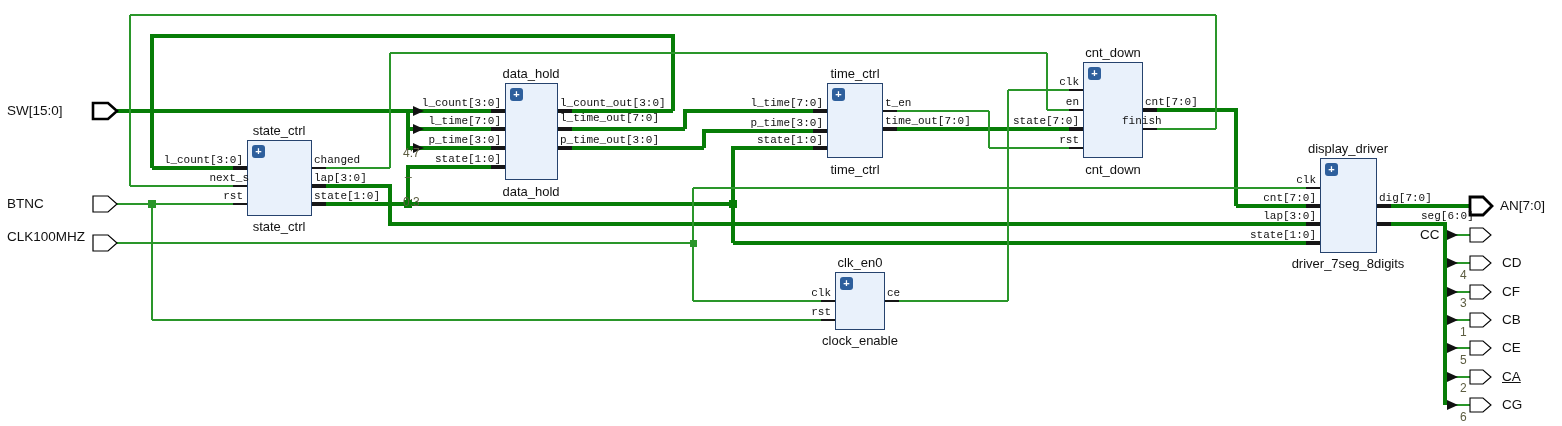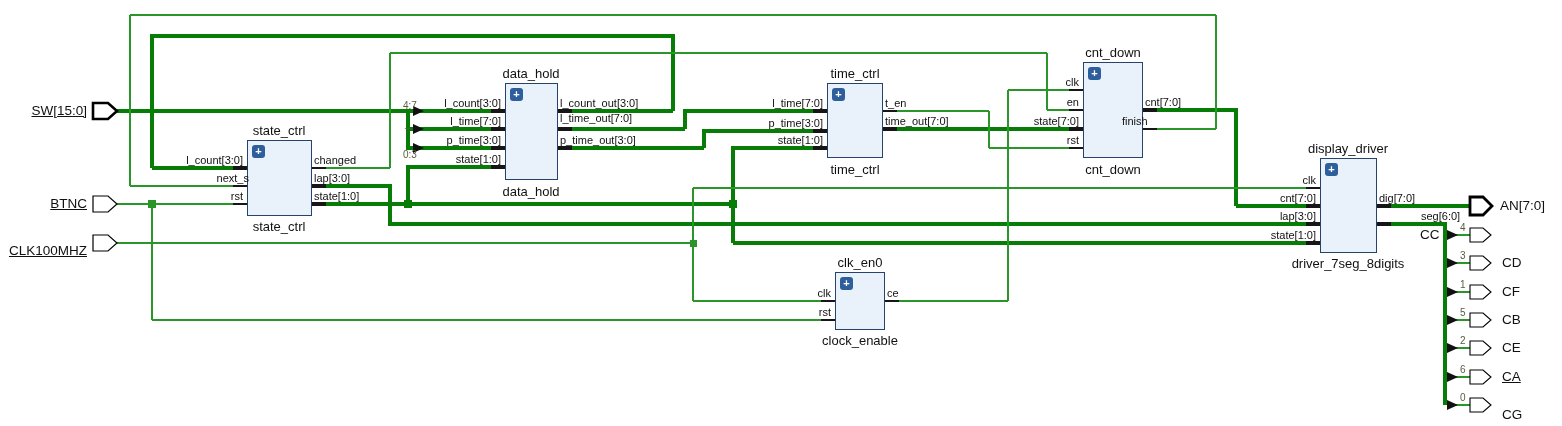--- a/index.html
+++ b/index.html
@@ -3,26 +3,26 @@
 <meta charset="utf-8">
 <style>
   html,body{margin:0;padding:0;background:#ffffff;}
   .canvas{position:relative;width:1562px;height:426px;background:#ffffff;
           font-family:"Liberation Sans",sans-serif;overflow:hidden;}
   svg.wires{position:absolute;left:0;top:0;}
   .block{position:absolute;background:#e9f1fb;border:1.2px solid #26436e;box-sizing:border-box;}
   .badge{position:absolute;width:13px;height:13px;background:#2e5f9c;border-radius:3px;
          color:#fff;font-size:11px;font-weight:bold;line-height:12px;text-align:center;}
   .blk-title{position:absolute;font-size:13px;color:#111;white-space:nowrap;transform:translateX(-50%);}
-  .pin-label{position:absolute;font-size:11px;color:#111;line-height:12px;white-space:nowrap;}
+  .pin-label{position:absolute;font-size:11px;color:#111;line-height:12px;white-space:nowrap;font-family:Liberation Mono, monospace;}
   .pin-in{text-align:right;width:108px;}
   .pin-out{text-align:left;}
   .port-label{position:absolute;font-size:13.5px;color:#111;line-height:16px;white-space:nowrap;}
-  .plabel-in{text-align:right;width:80px;text-decoration:underline;}
-  .tag{position:absolute;font-size:10px;color:#5c5c40;line-height:9px;white-space:nowrap;}
+  .plabel-in{text-align:left;width:80px;}
+  .tag{position:absolute;font-size:12px;color:#5c5c40;line-height:9px;white-space:nowrap;margin-top:48px;}
 </style>
 </head>
 <body>
 
 <div class="canvas">
 
 <svg class="wires" width="1562" height="426" viewBox="0 0 1562 426">
   <g stroke="#077d07" stroke-width="3.6" shape-rendering="crispEdges" fill="none">
     <g>
       <line x1="117" y1="111" x2="505" y2="111"></line>
@@ -268,29 +268,29 @@
 
 <div class="pin-label pin-in" style="left:1208px;top:174px;">clk</div>
 <div class="pin-label pin-in" style="left:1208px;top:192px;">cnt[7:0]</div>
 <div class="pin-label pin-in" style="left:1208px;top:210px;">lap[3:0]</div>
 <div class="pin-label pin-in" style="left:1208px;top:229px;">state[1:0]</div>
 <div class="pin-label pin-out" style="left:1379px;top:192px;">dig[7:0]</div>
 <div class="pin-label pin-out" style="left:1421px;top:210px;">seg[6:0]</div>
 
 <div class="port-label plabel-in" style="left:7px;top:103px;">SW[15:0]</div>
 <div class="port-label plabel-in" style="left:7px;top:196px;">BTNC</div>
-<div class="port-label plabel-in" style="left:7px;top:243px;">CLK100MHZ</div>
+<div class="port-label plabel-in" style="left:7px;top:229px;">CLK100MHZ</div>
 <div class="port-label" style="left:1500px;top:198px;">AN[7:0]</div>
 <div class="port-label" style="left:1420px;top:227px;">CC</div>
 <div class="port-label" style="left:1502px;top:255px;">CD</div>
 <div class="port-label" style="left:1502px;top:284px;">CF</div>
 <div class="port-label" style="left:1502px;top:312px;">CB</div>
 <div class="port-label" style="left:1502px;top:340px;">CE</div>
 <div class="port-label" style="left:1502px;top:369px;text-decoration:underline;">CA</div>
-<div class="port-label" style="left:1502px;top:397px;margin-top:10px;">CG</div>
+<div class="port-label" style="left:1502px;top:397px;">CG</div>
 
 <div class="tag" style="left:1460px;top:223px;">4</div>
 <div class="tag" style="left:1460px;top:251px;">3</div>
 <div class="tag" style="left:1460px;top:280px;">1</div>
 <div class="tag" style="left:1460px;top:308px;">5</div>
 <div class="tag" style="left:1460px;top:336px;">2</div>
 <div class="tag" style="left:1460px;top:365px;">6</div>
 <div class="tag" style="left:1460px;top:393px;">0</div>
 
 </div>

